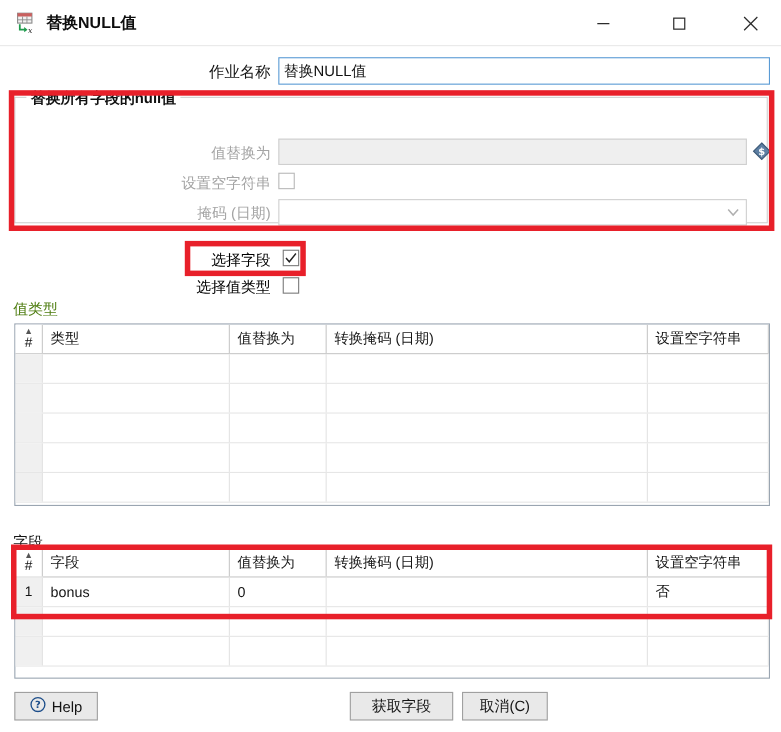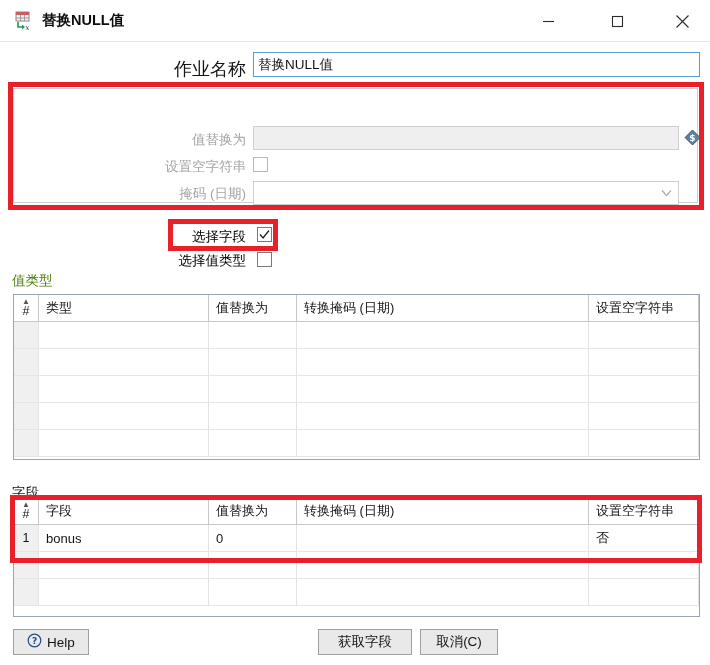--- a/index.html
+++ b/index.html
@@ -42,21 +42,21 @@
   }
   .wbtn svg { display: block; }
   .wbtn-min { left: 525px; }
   .wbtn-max { left: 594px; }
   .wbtn-close { left: 659px; }
 
   
   .jobname-label {
     position: absolute; left: 120px; top: 57px;
     width: 126px; text-align: right;
-    font-size: 18px; color: #141414;
+    font-size: 14px; color: #141414;
     white-space: nowrap;
   }
   .jobname-input {
     position: absolute; left: 253px; top: 52px;
     width: 447px; height: 25px;
     border: 1px solid #5a9bd5;
     background: #ffffff;
     font-family: "Liberation Sans", sans-serif;
     font-size: 13.5px; color: #111;
     padding: 0 4px;
@@ -255,20 +255,21 @@
           <line x1="1.5" y1="1.5" x2="13.5" y2="13.5" stroke="#2b2b2b" stroke-width="1.1"></line>
           <line x1="13.5" y1="1.5" x2="1.5" y2="13.5" stroke="#2b2b2b" stroke-width="1.1"></line>
         </svg>
     </span>
   </div>
 
   <div class="jobname-label">作业名称</div>
   <input class="jobname-input" type="text" value="替换NULL值" style="">
 
   <div class="groupbox"></div>
+  <div class="groupbox-title">替换所有字段的null值</div>
 
   <div class="f-label lbl-valrepl">值替换为</div>
   <div class="inp-disabled"></div>
   <span class="var-icon">
     <svg width="17" height="17" viewBox="0 0 17 17">
       <polygon points="8.5,1 16,8.5 8.5,16 1,8.5" fill="#5d7fa3" stroke="#3d5a78" stroke-width="1"></polygon>
       <text x="8.5" y="12" text-anchor="middle" font-family="DejaVu Sans, sans-serif" font-size="9" font-weight="bold" fill="#ffffff">$</text>
     </svg>
   </span>
 

